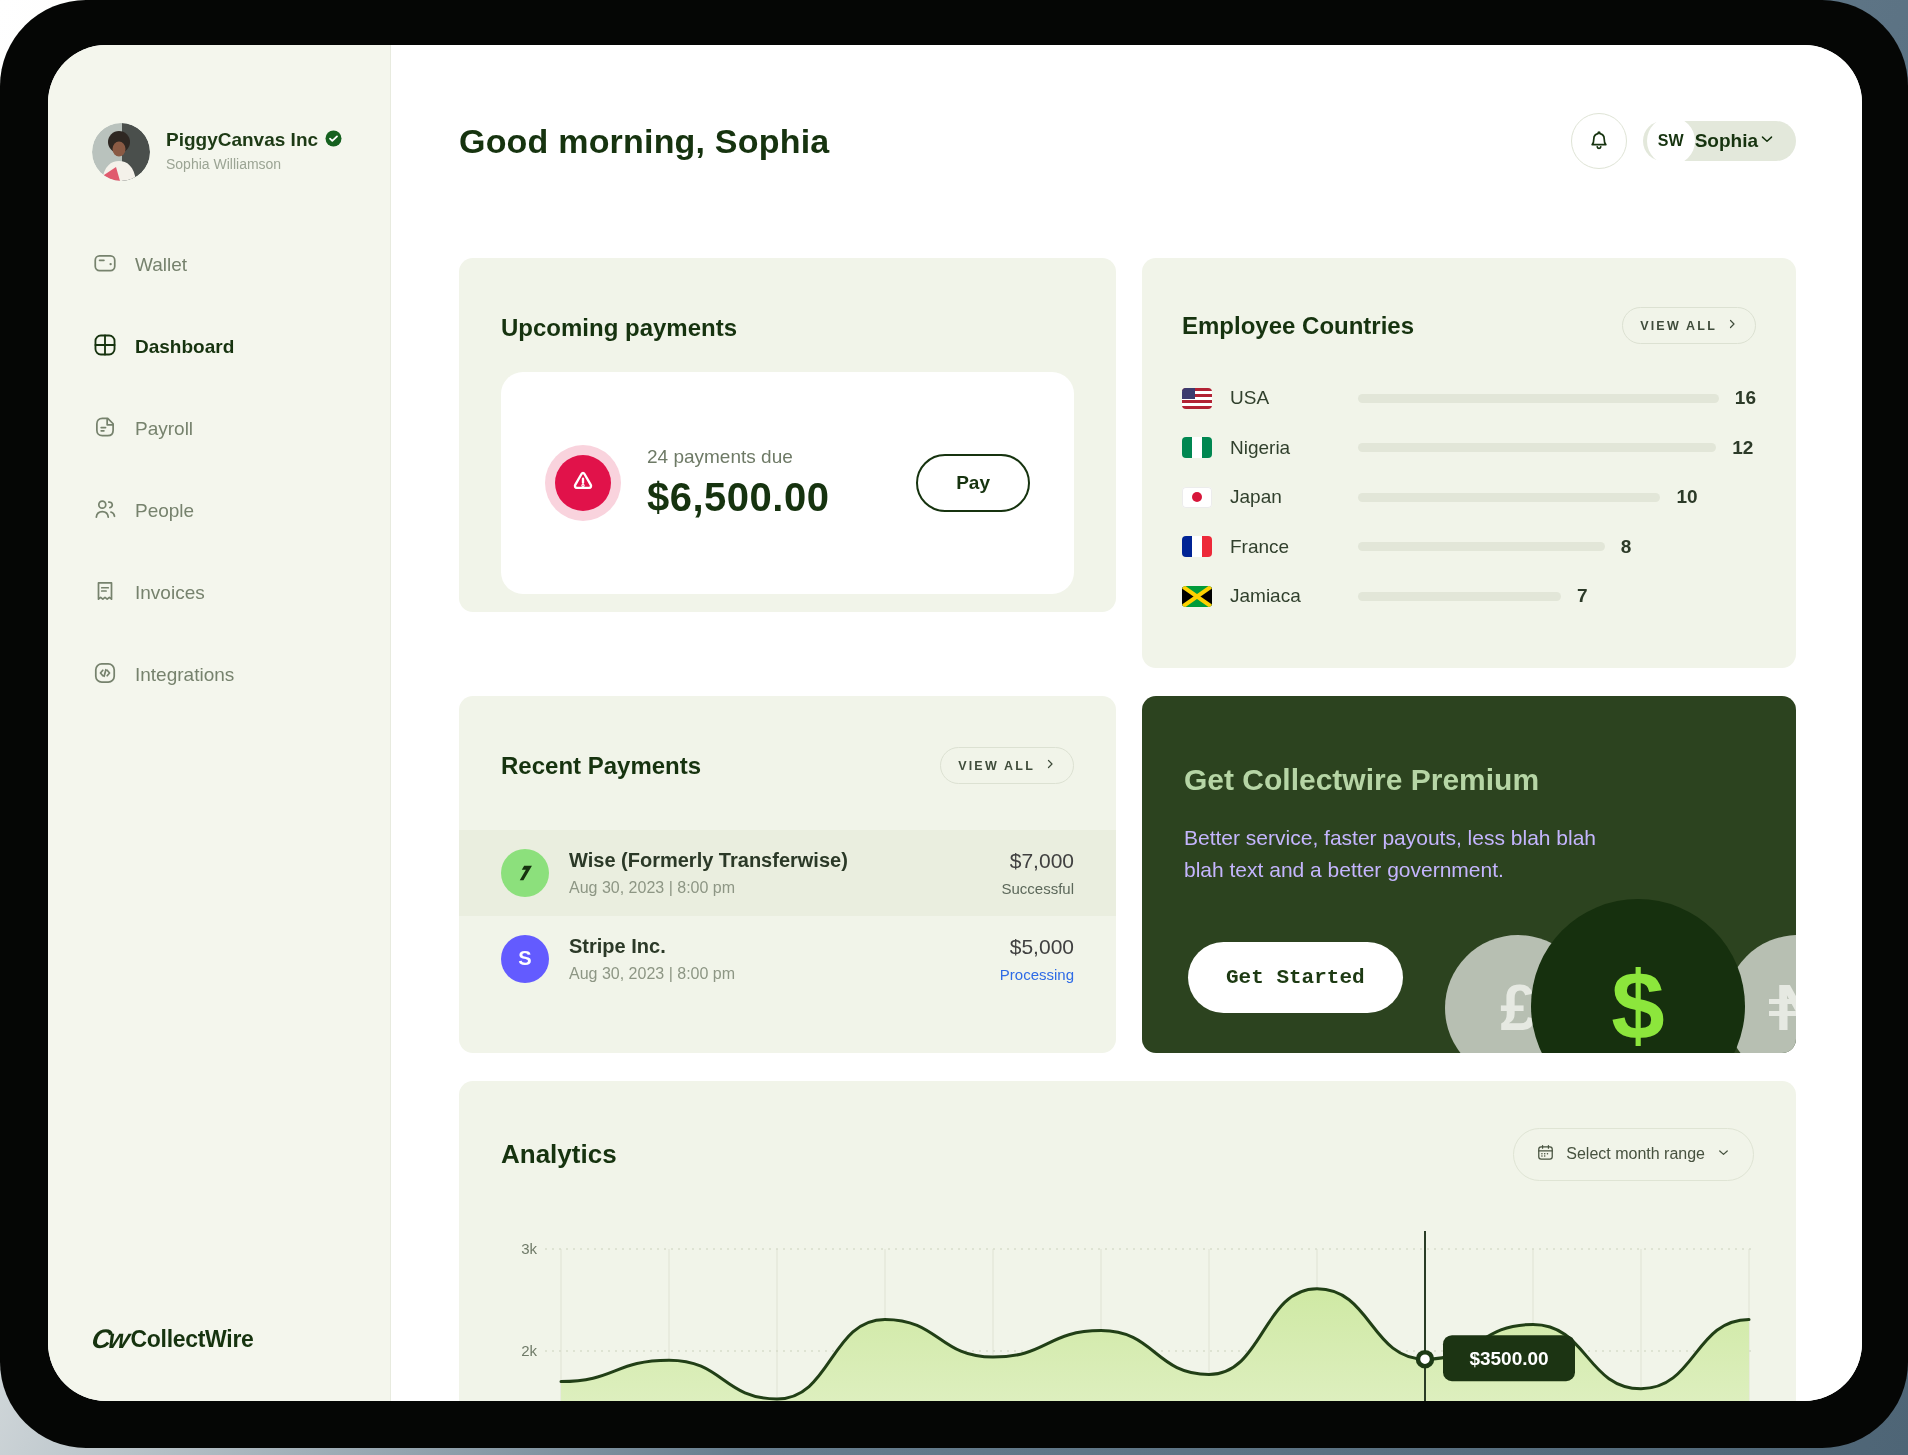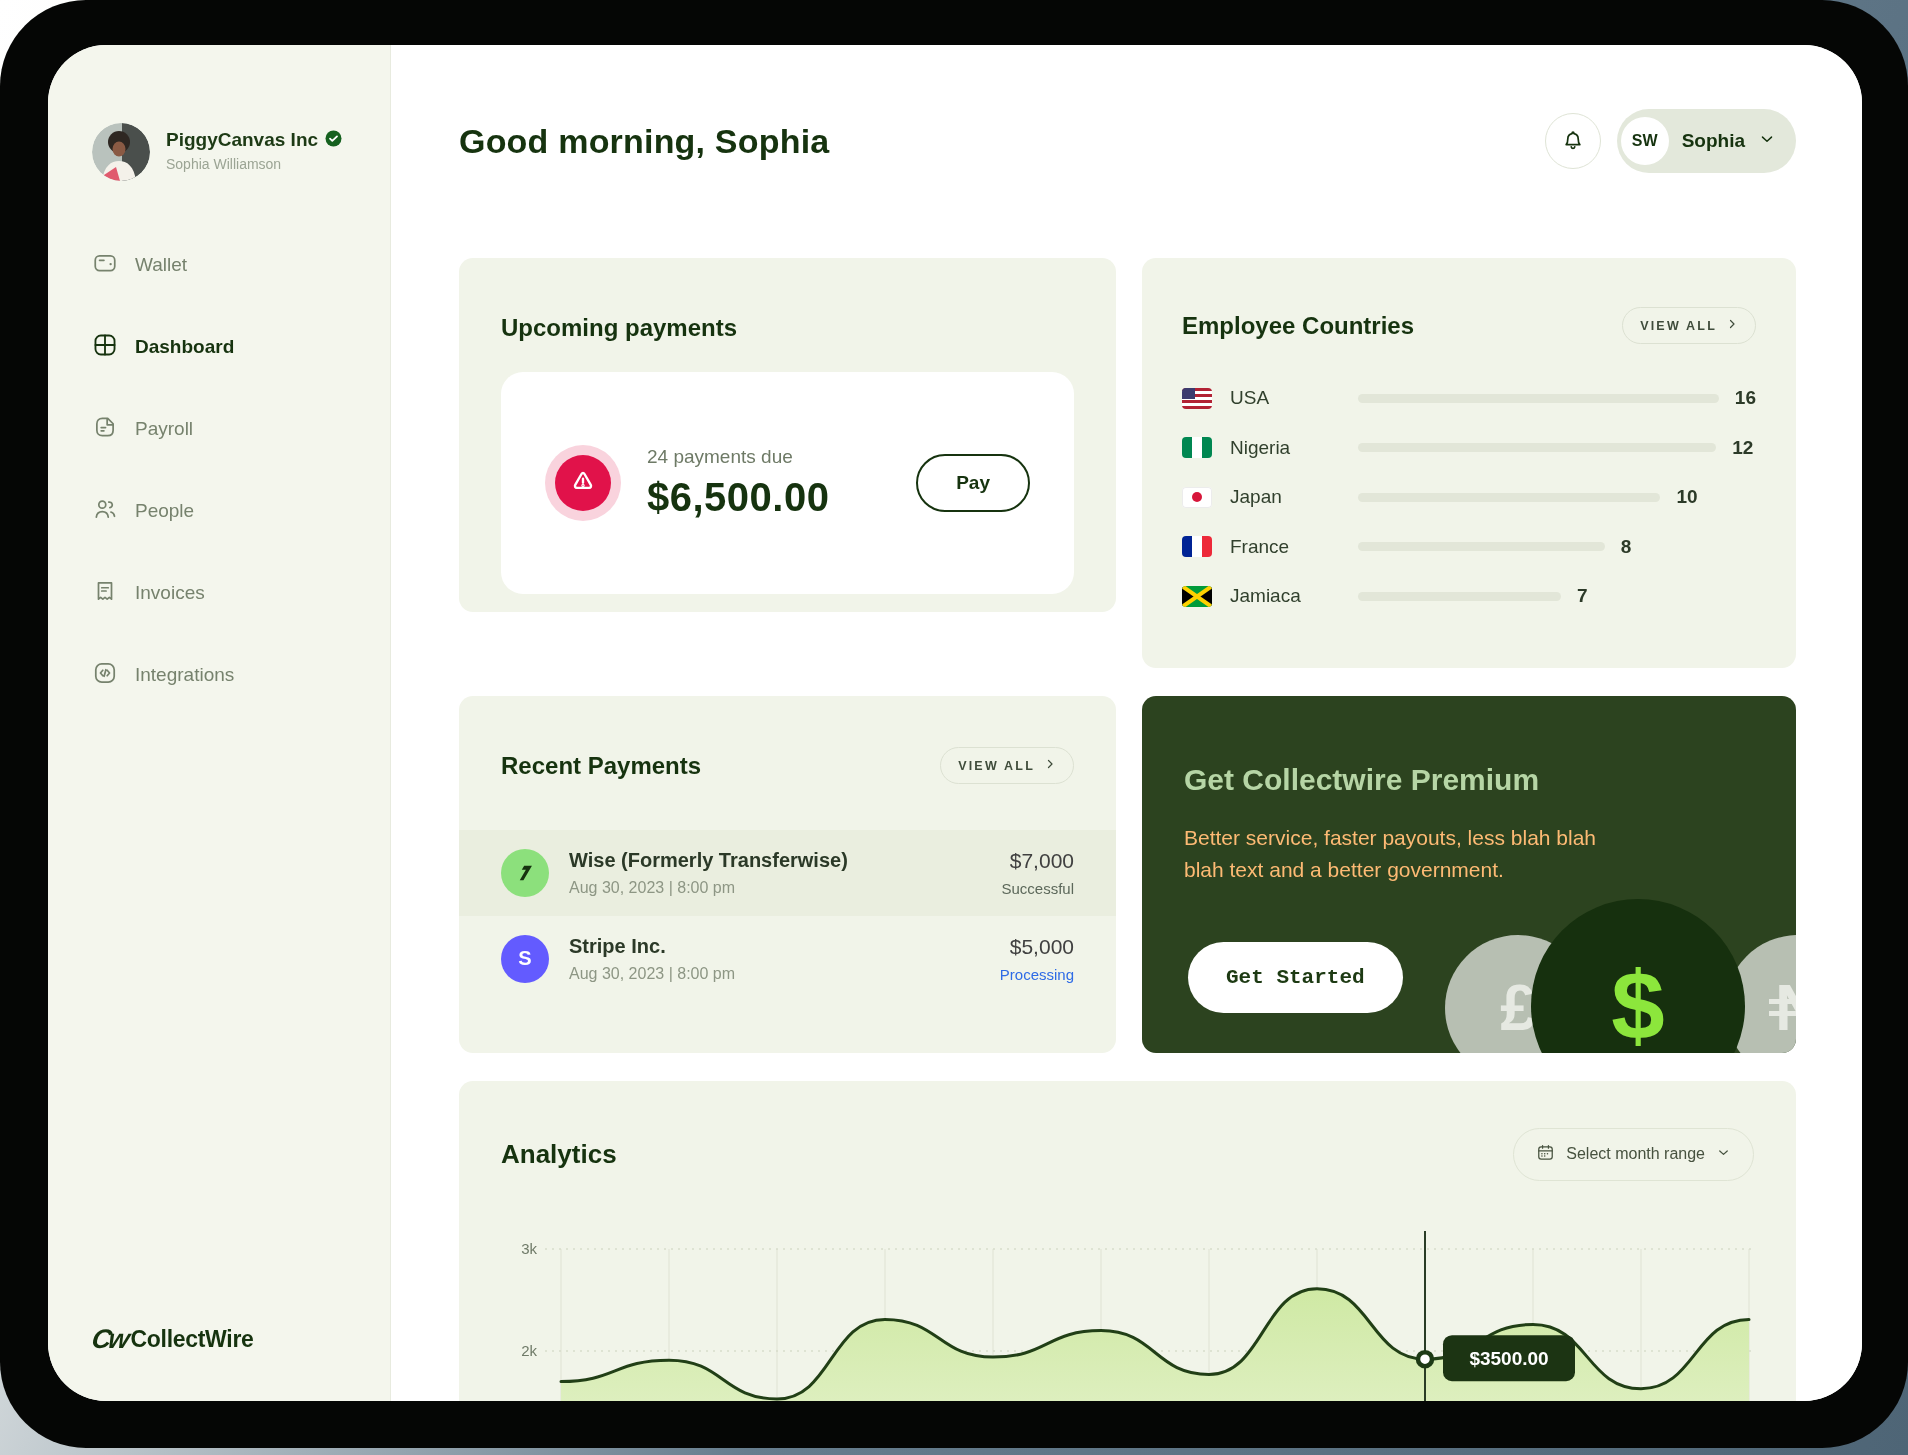--- a/index.html
+++ b/index.html
@@ -27,22 +27,22 @@
   .logo-mark{font-style:italic;font-weight:900;font-size:27px;letter-spacing:-3px;color:#16330f;transform:skewX(-10deg)}
   .logo-text{font-weight:800;font-size:23px;color:#16330f;letter-spacing:-.3px}
 
   
   .main{flex:1;padding:64px 66px 0 68px;position:relative;background:#fff}
   .topbar{display:flex;justify-content:space-between;align-items:center;height:64px}
   .page-title{font-size:34px;font-weight:700;color:#16330f;letter-spacing:.2px}
   .controls{display:flex;align-items:center;gap:16px}
   .bell-btn{width:56px;height:56px;border-radius:50%;background:#fff;border:1px solid #dfe4d6;
     display:grid;place-items:center;cursor:pointer}
-  .profile-pill{height:64px;border-radius:999px;background:#e3e8db;display:flex;align-items:center;
-    gap:13px;padding:4px 20px 4px 4px;cursor:pointer}
+  .profile-pill{height:40px;border-radius:999px;background:#e3e8db;display:flex;align-items:center;
+    padding:4px 20px 4px 4px;cursor:pointer}
   .initials{width:48px;height:48px;border-radius:50%;background:#fff;display:grid;place-items:center;
     font-weight:700;font-size:16px;color:#16330f}
   .profile-name{font-size:19px;font-weight:700;color:#16330f}
 
   .grid{margin-top:85px;display:grid;grid-template-columns:657px 1fr;gap:28px 26px}
   .card{background:#f1f4e9;border-radius:14px}
   .card-title{font-size:24px;font-weight:700;color:#16330f}
   .card-head{display:flex;justify-content:space-between;align-items:center}
   .view-all{display:flex;align-items:center;gap:9px;border:1px solid #dce1d2;border-radius:999px;
     padding:10px 17px;font-size:12.5px;letter-spacing:2.2px;font-weight:700;color:#3f4c3b;
@@ -89,21 +89,21 @@
   .pay-name{font-size:20px;font-weight:700;color:#2b3927}
   .pay-date{font-size:16px;color:#8d9684;margin-top:7px}
   .pay-right{margin-left:auto;text-align:right}
   .pay-amount{font-size:21px;font-weight:400;color:#404040}
   .pay-status{font-size:15px;margin-top:7px;color:#5c685a}
   .pay-status.processing{color:#2e6be6}
 
   
   .premium{height:357px;padding:42px 42px;background:#2c431f;position:relative;overflow:hidden}
   .premium-title{font-size:30px;font-weight:700;color:#b6d5a5}
-  .premium-body{margin-top:16px;font-size:21px;line-height:1.55;color:#fdba74;max-width:440px}
+  .premium-body{margin-top:16px;font-size:21px;line-height:1.55;color:#c4b5fd;max-width:440px}
   .get-started{position:absolute;left:46px;bottom:40px;background:#fff;border:none;border-radius:999px;
     padding:24px 38px;font-size:21px;font-weight:700;color:#1d3a13;cursor:pointer;font-family:Liberation Mono, monospace}
   .coin{position:absolute;border-radius:50%;display:grid;place-items:center;font-weight:700}
   .coin-gbp{width:146px;height:146px;left:303px;top:239px;background:#b7bfb2;color:#e6e9e2;font-size:64px}
   .coin-usd{width:214px;height:214px;left:389px;top:203px;background:#16300e;color:#8ce63c;font-size:96px;z-index:2}
   .coin-ngn{width:146px;height:146px;left:583px;top:239px;background:#b7bfb2;color:#e6e9e2;font-size:64px}
   .naira{position:relative;display:inline-block}
   .naira::before,.naira::after{content:"";position:absolute;left:-6px;right:-6px;height:5px;background:#e6e9e2}
   .naira::before{top:38%}.naira::after{top:54%}
 

